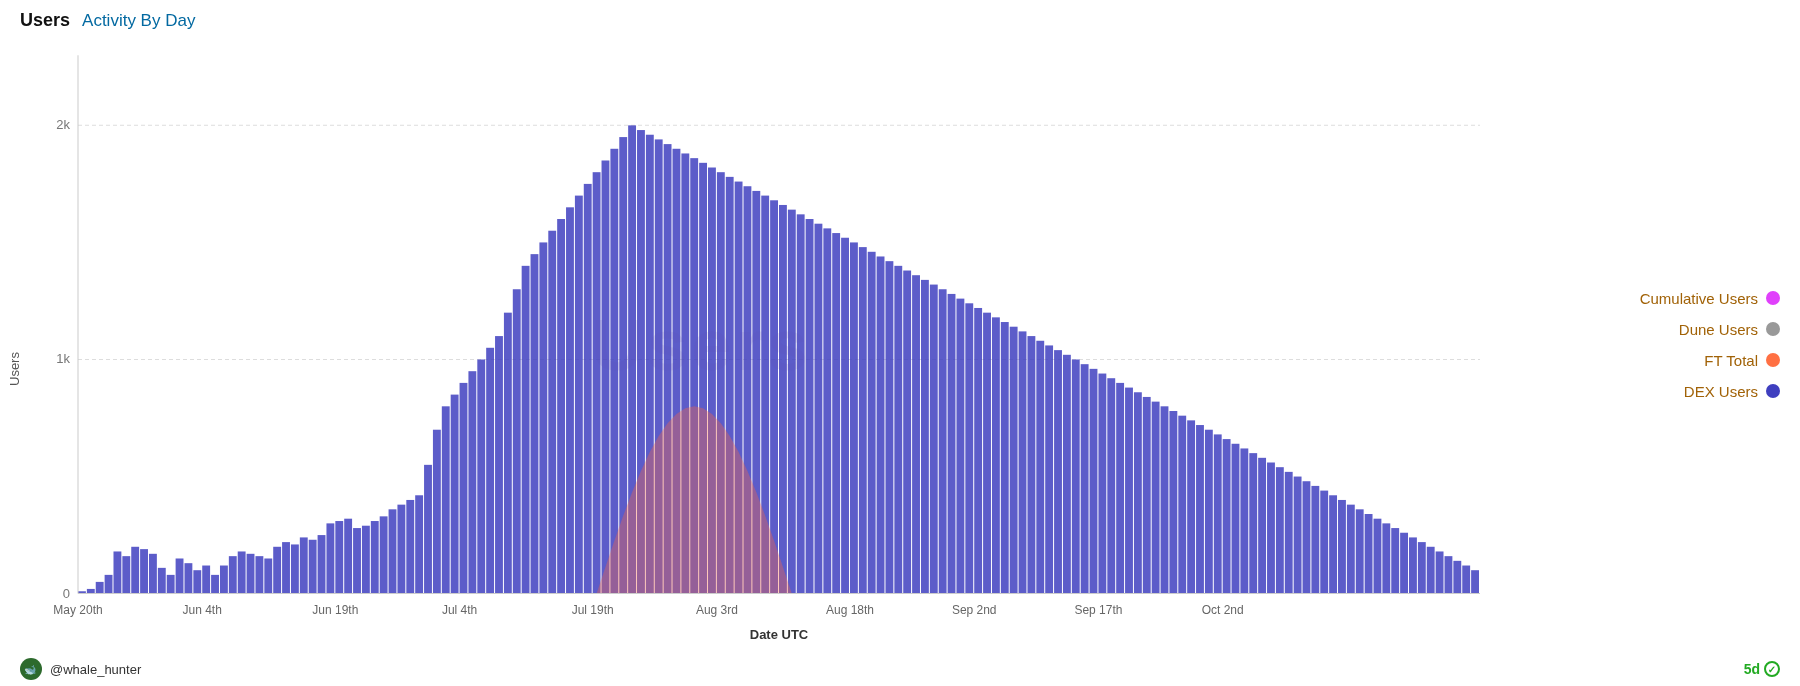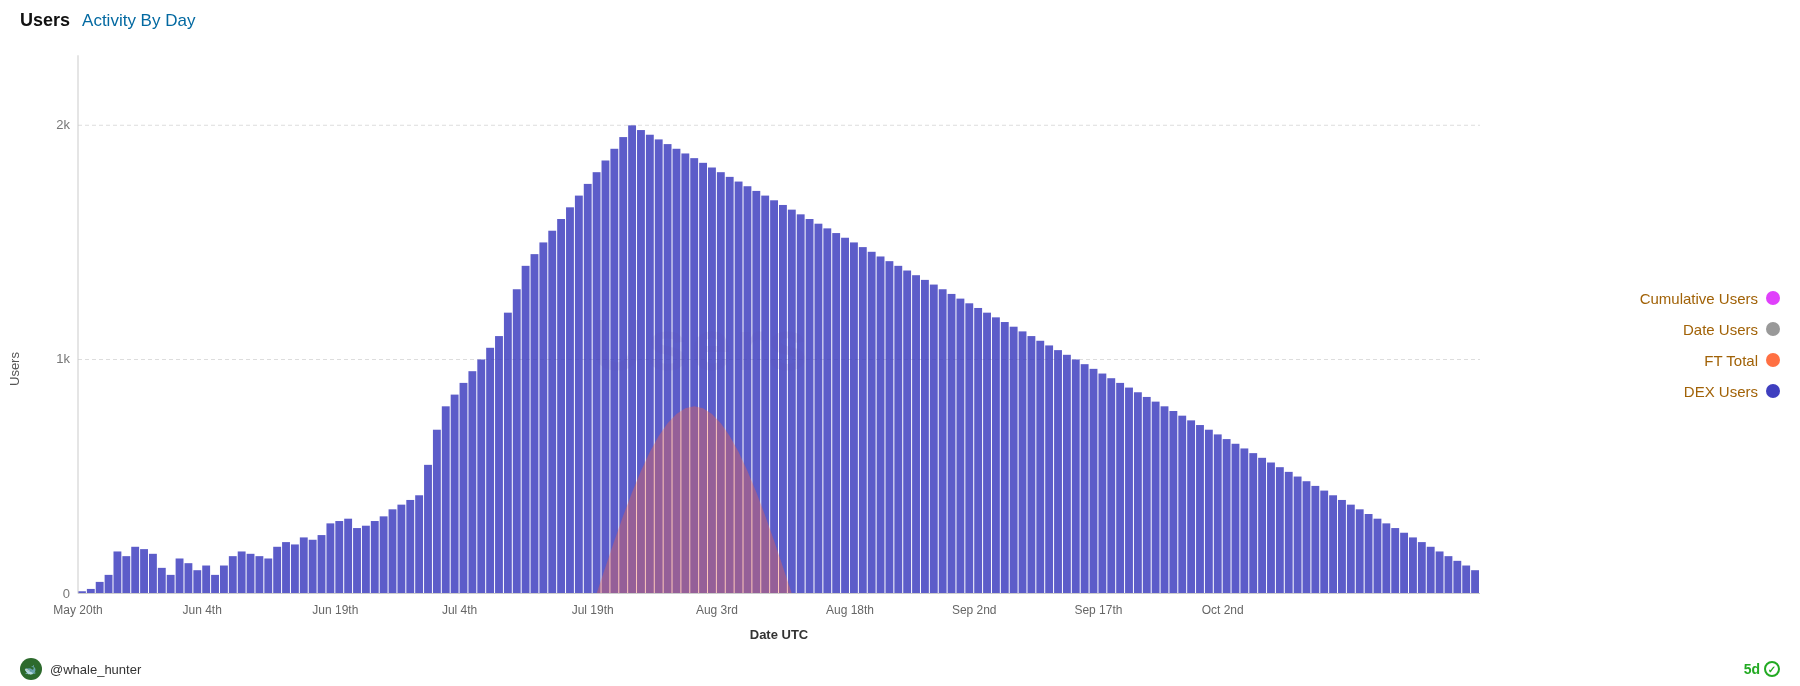--- a/index.html
+++ b/index.html
@@ -343,21 +343,21 @@
         </svg>
 
       <div class="watermark" id="watermarkEl" style="position: absolute; top: 50%; left: 38%; transform: translate(-50%, -50%); font-size: 72px; font-weight: 900; color: rgba(100, 80, 180, 0.12); pointer-events: none; letter-spacing: 4px; white-space: nowrap;">Users</div>
 
       <div class="legend" id="legendContainer">
           <div class="legend-item">
     <span class="legend-label" style="">Cumulative Users</span>
     <span class="legend-dot" style="background:#e040fb;"></span>
   </div>
           <div class="legend-item">
-    <span class="legend-label" style="">Date Users</span>
+    <span class="legend-label" style="">Dune Users</span>
     <span class="legend-dot" style="background:#999;"></span>
   </div>
           <div class="legend-item">
     <span class="legend-label" style="">FT Total</span>
     <span class="legend-dot" style="background:#ff7043;"></span>
   </div>
           <div class="legend-item dex">
     <span class="legend-label" style="color:#a16207;font-weight:400;">DEX Users</span>
     <span class="legend-dot" style="background:#3f3fbf;"></span>
   </div>

